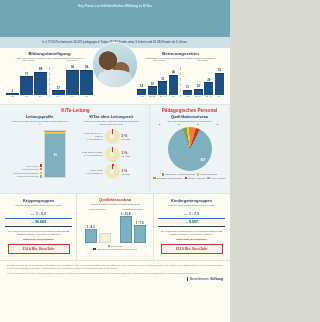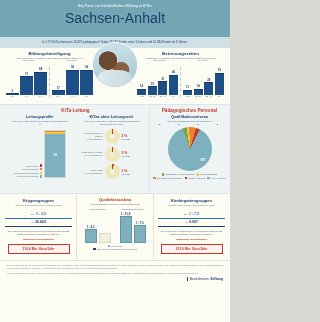--- a/index.html
+++ b/index.html
@@ -260,21 +260,20 @@
   }
   .logo b { font-weight: bold; }
 </style>
 </head>
 <body>
 
 <div class="poster">
 
   <div class="header">
     <div class="kicker">Key Facts zur frühkindlichen Bildung in KiTas</div>
-    <div class="state-title">Sachsen-Anhalt</div>
     <div class="intro-band">
       <div class="intro-text">In 1.774 KiTas betreuen 16.597 pädagogisch Tätige 29.234 Kinder unter 3 Jahren und 61.384 Kinder ab 3 Jahren.</div>
     </div>
   </div>
 
   <div class="photo-wrap">
     <div class="photo"></div>
   </div>
 
   <div class="top-charts">

